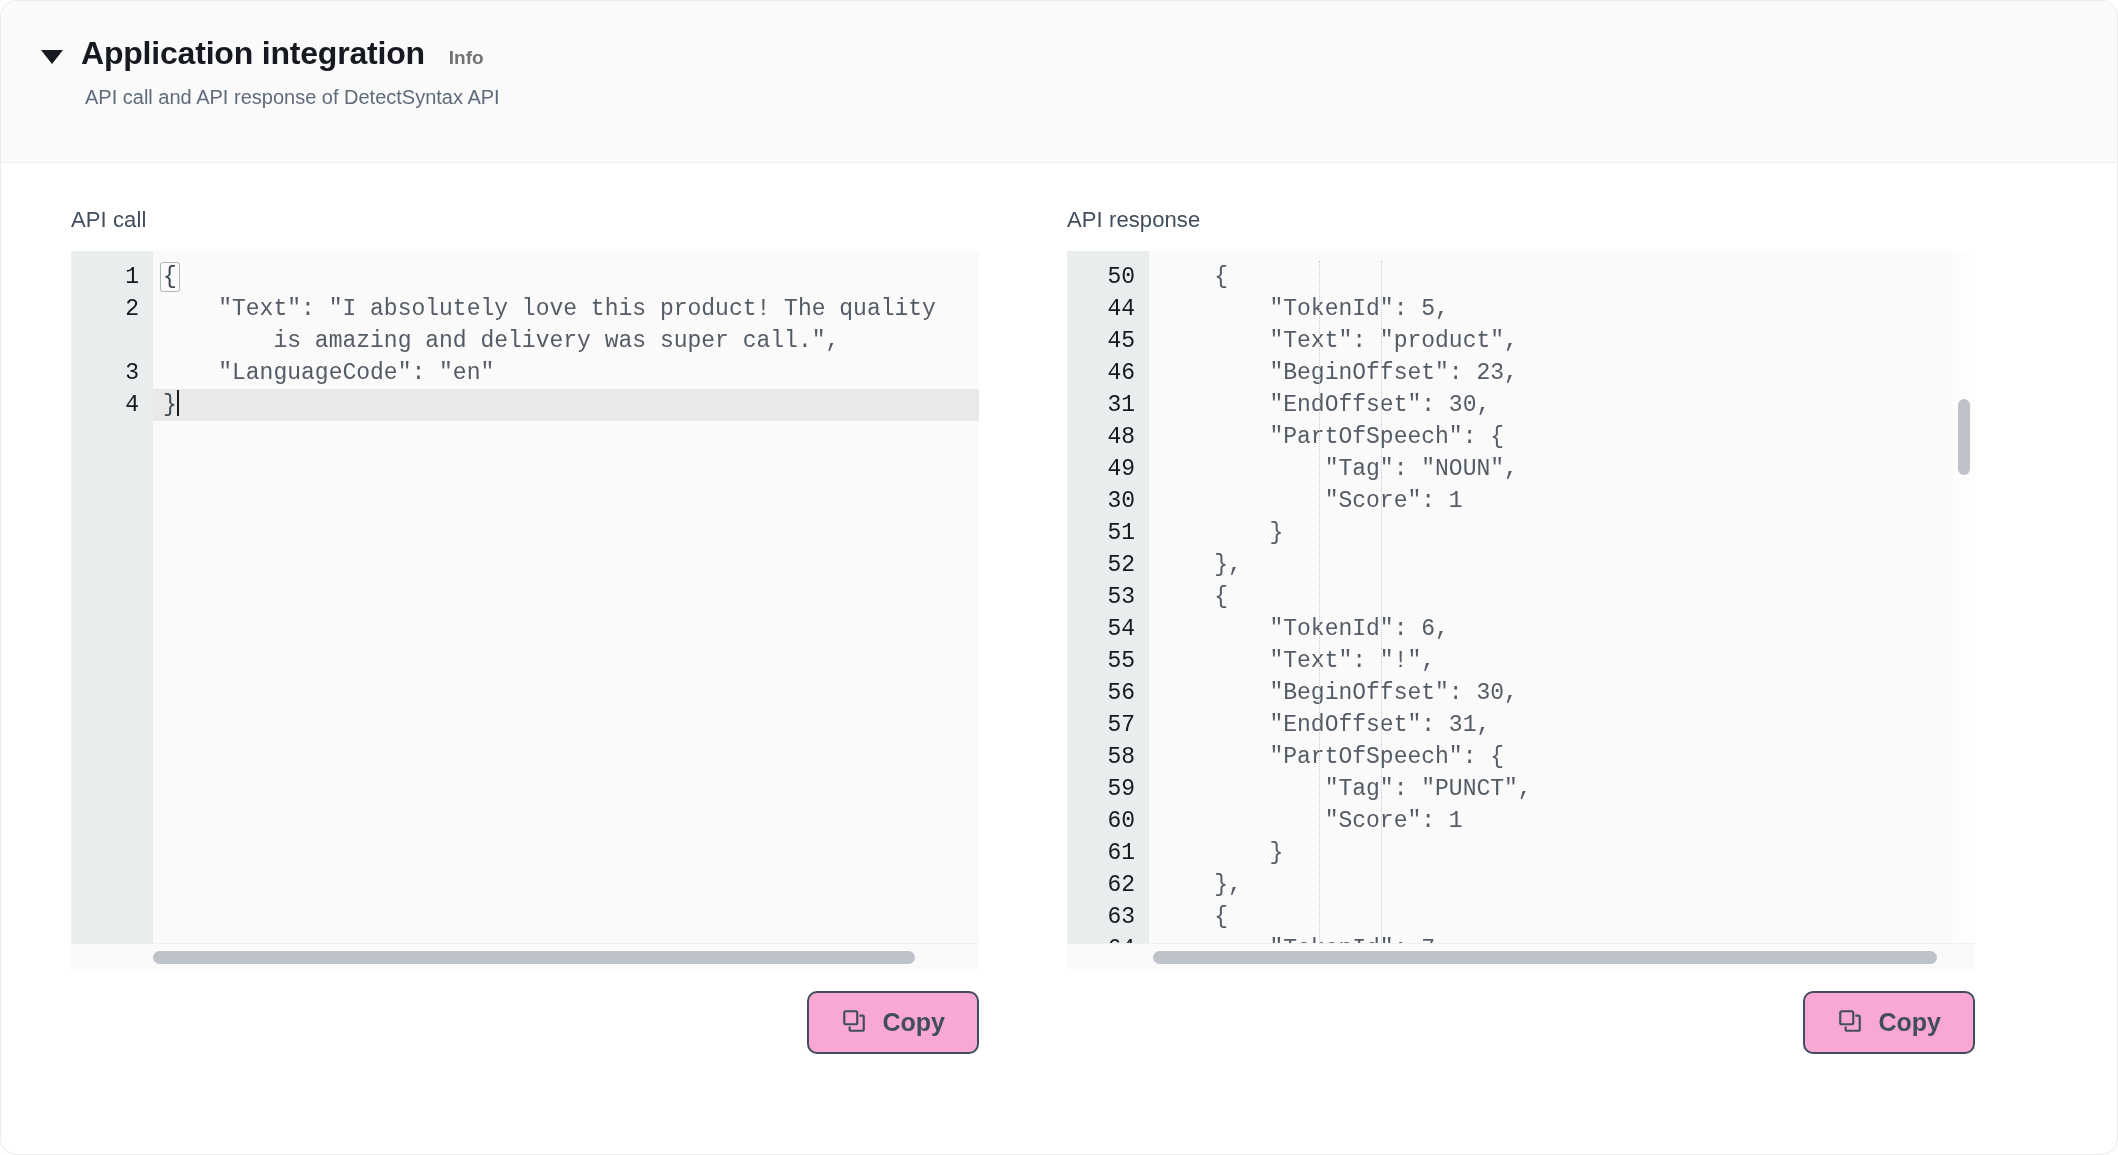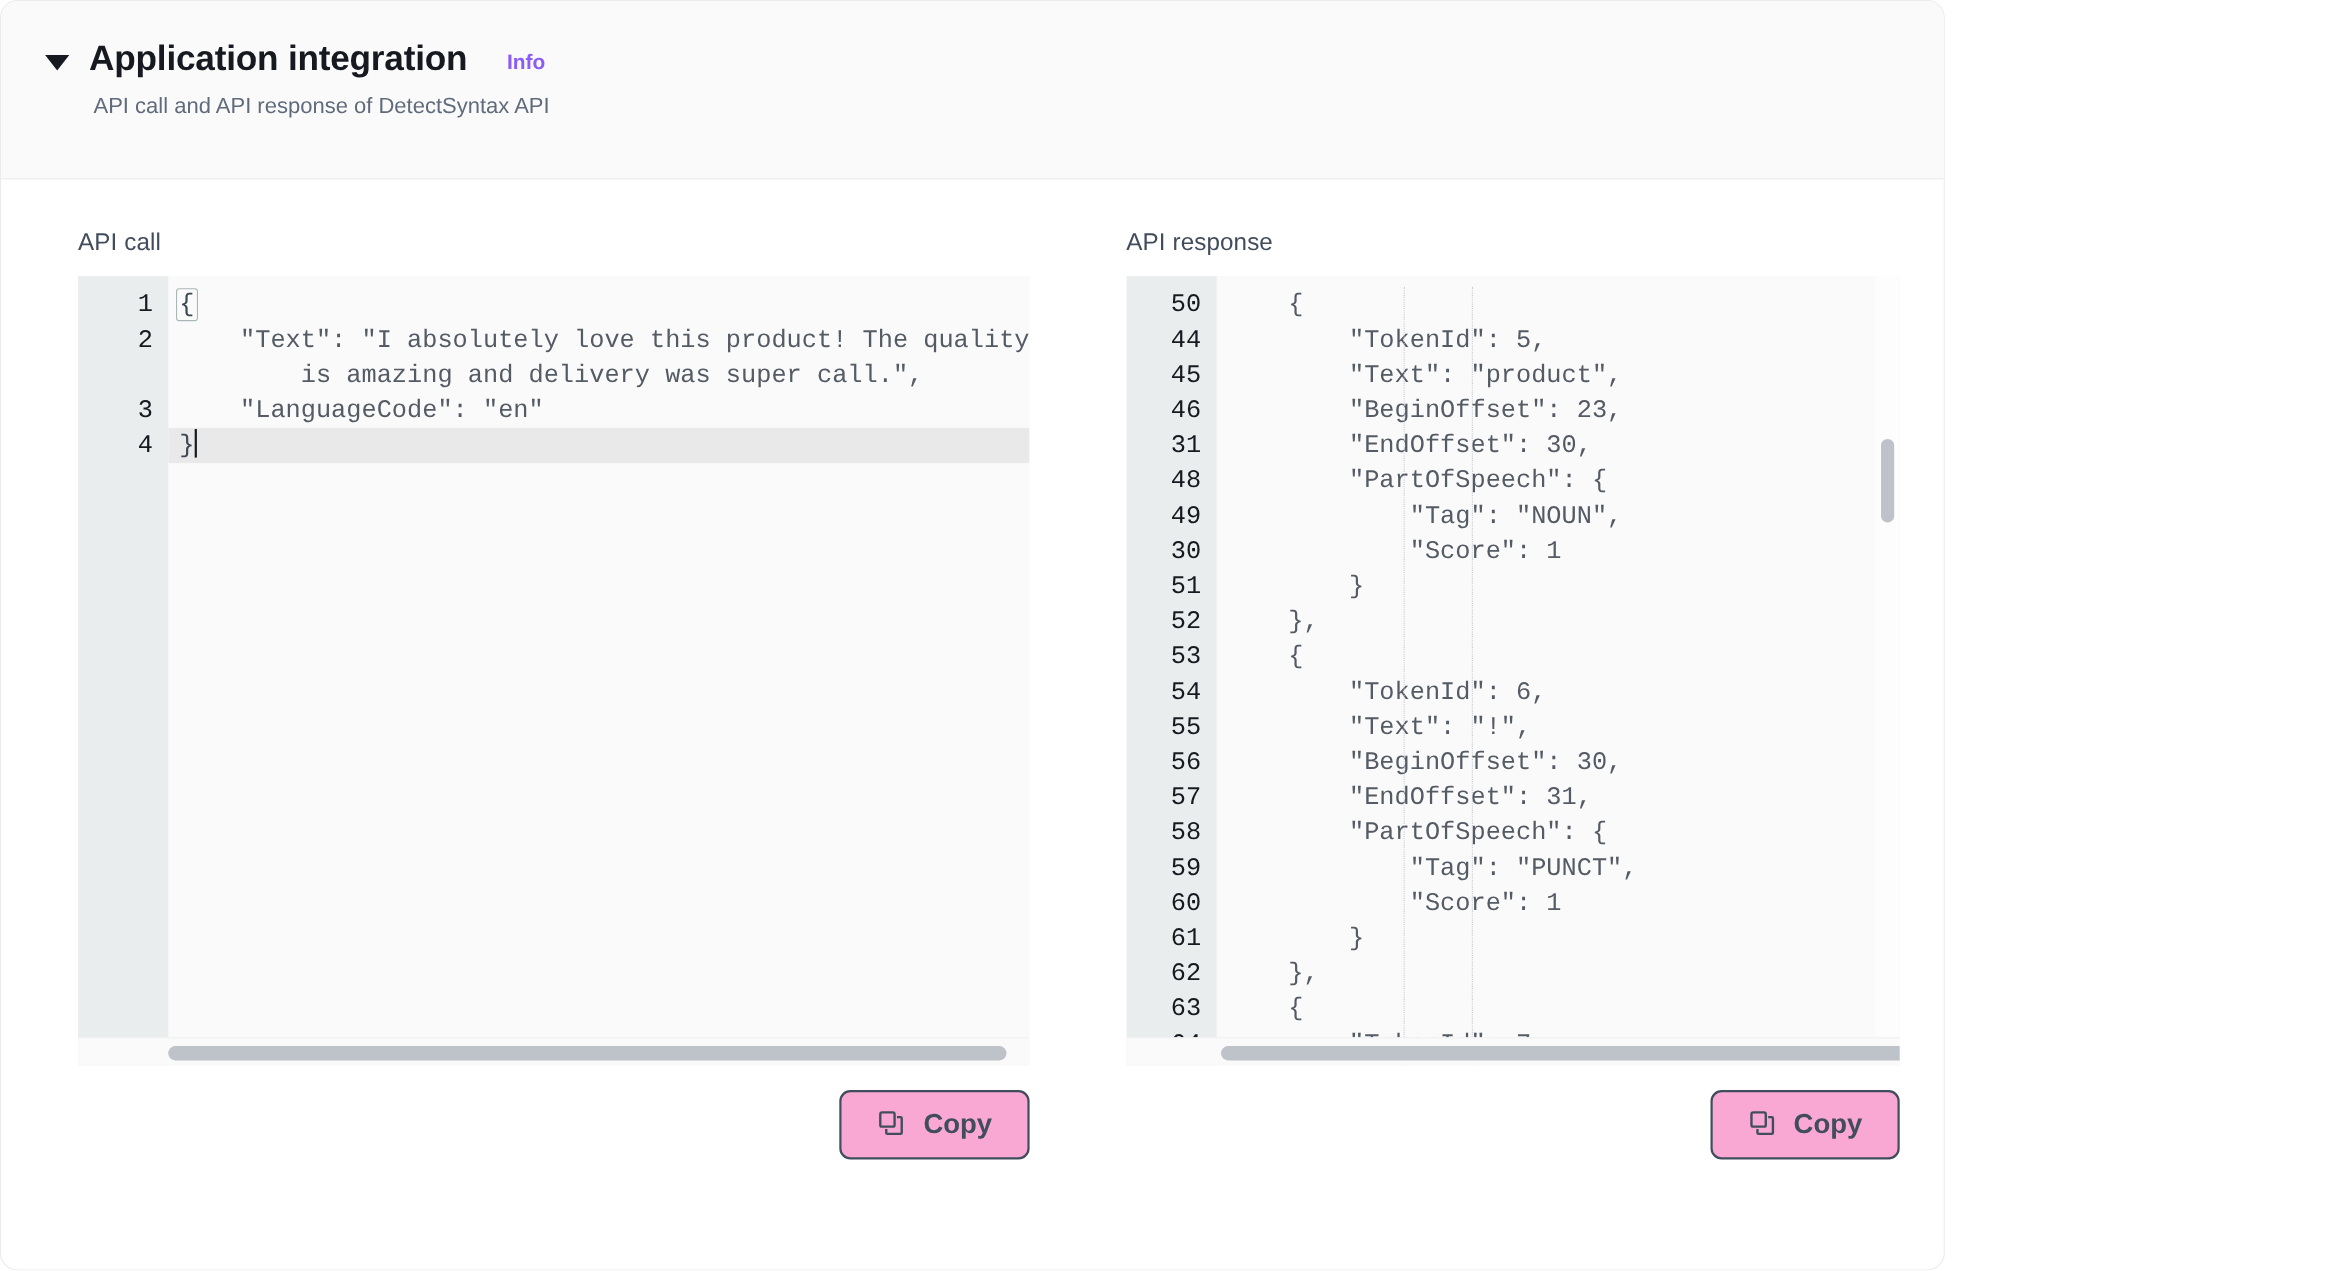--- a/index.html
+++ b/index.html
@@ -5,21 +5,21 @@
   * { box-sizing: border-box; margin: 0; padding: 0; }
   html, body {
     width: 2118px;
     height: 1155px;
     background: #ffffff;
     font-family: "Liberation Sans", sans-serif;
     -webkit-font-smoothing: antialiased;
   }
   .page {
     position: relative;
-    width: 1768px;
+    width: 2118px;
     height: 1155px;
     background: #ffffff;
     border: 1px solid #e9ebed;
     border-radius: 16px;
     overflow: hidden;
   }
 
   
   .section-header {
     background: #fafafa;
@@ -41,23 +41,23 @@
     cursor: pointer;
   }
   .section-title {
     font-size: 32px;
     font-weight: 700;
     color: #16191f;
     letter-spacing: -0.2px;
   }
   .info-link {
     font-size: 19px;
-    color: #8b5cf6;
+    color: #737373;
     font-weight: 700;
-    margin-left: 18px;
+    margin-left: 6px;
     margin-top: 8px;
     cursor: pointer;
   }
   .section-sub {
     font-size: 20px;
     color: #5f6b7a;
     margin: 14px 16px 0 44px;
   }
 
   

